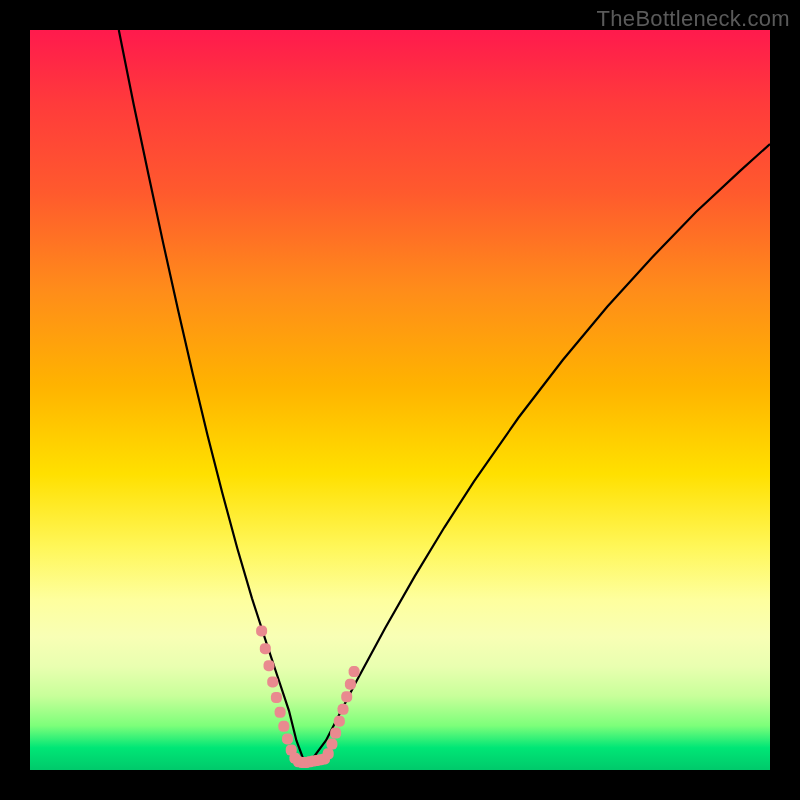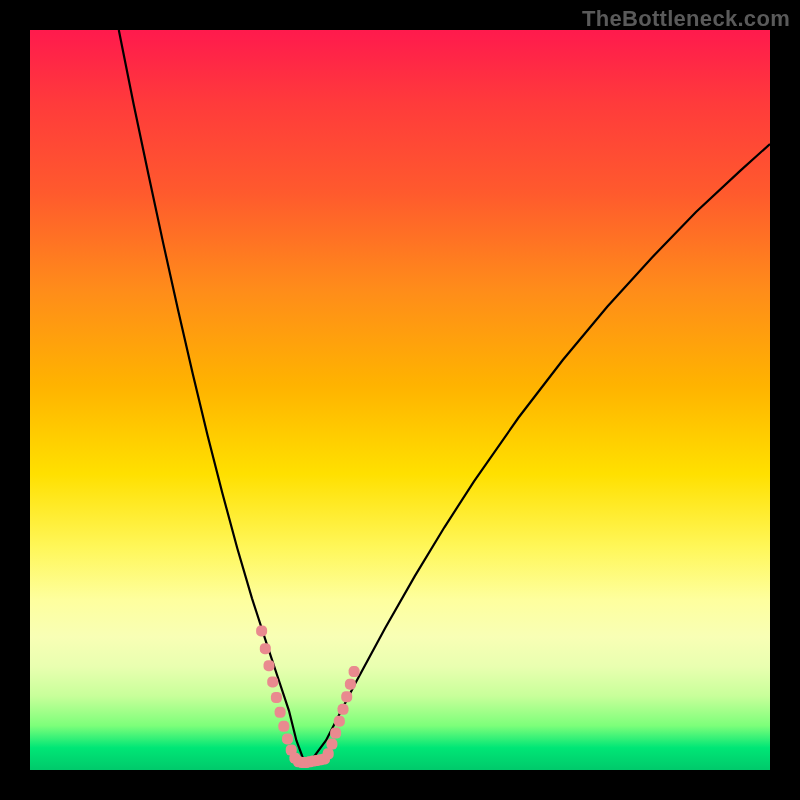--- a/index.html
+++ b/index.html
@@ -49,21 +49,21 @@
     position: absolute;
     left: 0; top: 0;
     width: 740px; height: 740px;
   }
   .watermark {
     position: absolute;
     top: 6px;
     right: 10px;
     color: #5a5a5a;
     font-size: 22px;
-    font-weight: 700;
+    font-weight: 400;
     letter-spacing: 0.3px;
     user-select: none;
   }
 </style>
 </head>
 <body>
 
 <div class="frame">
   <div class="plot-area">
     <div class="gradient-bg"></div>

